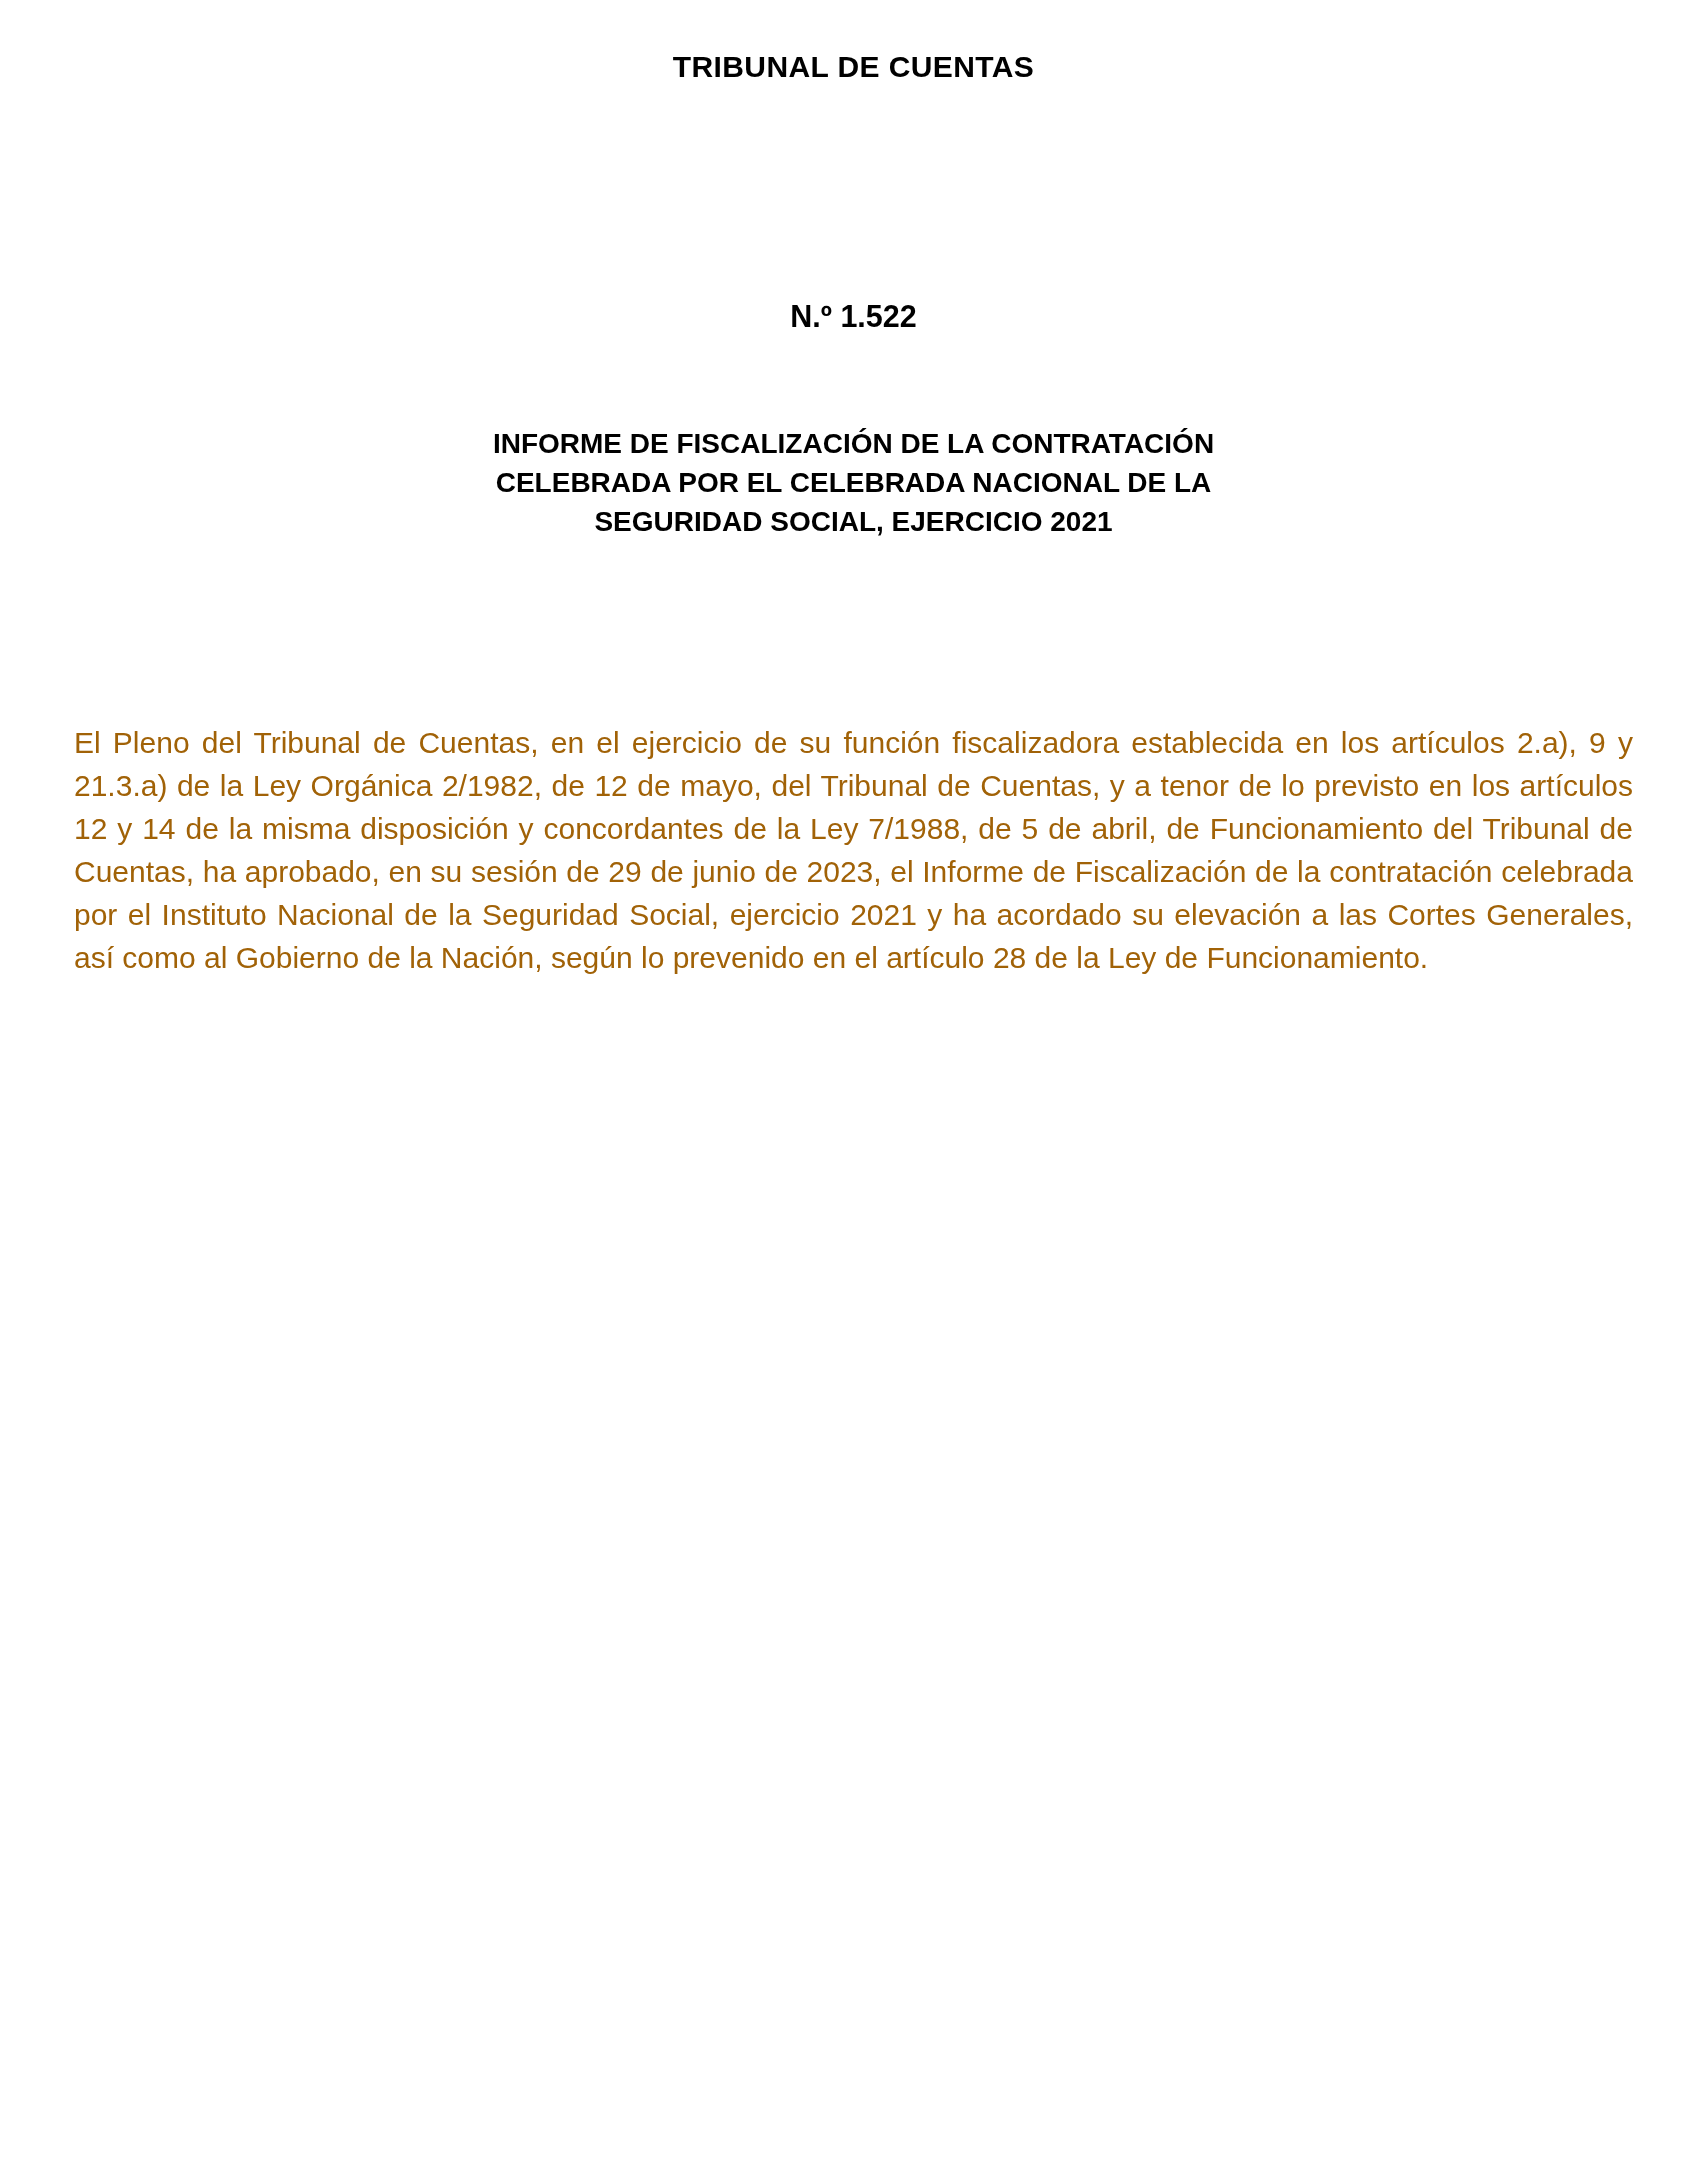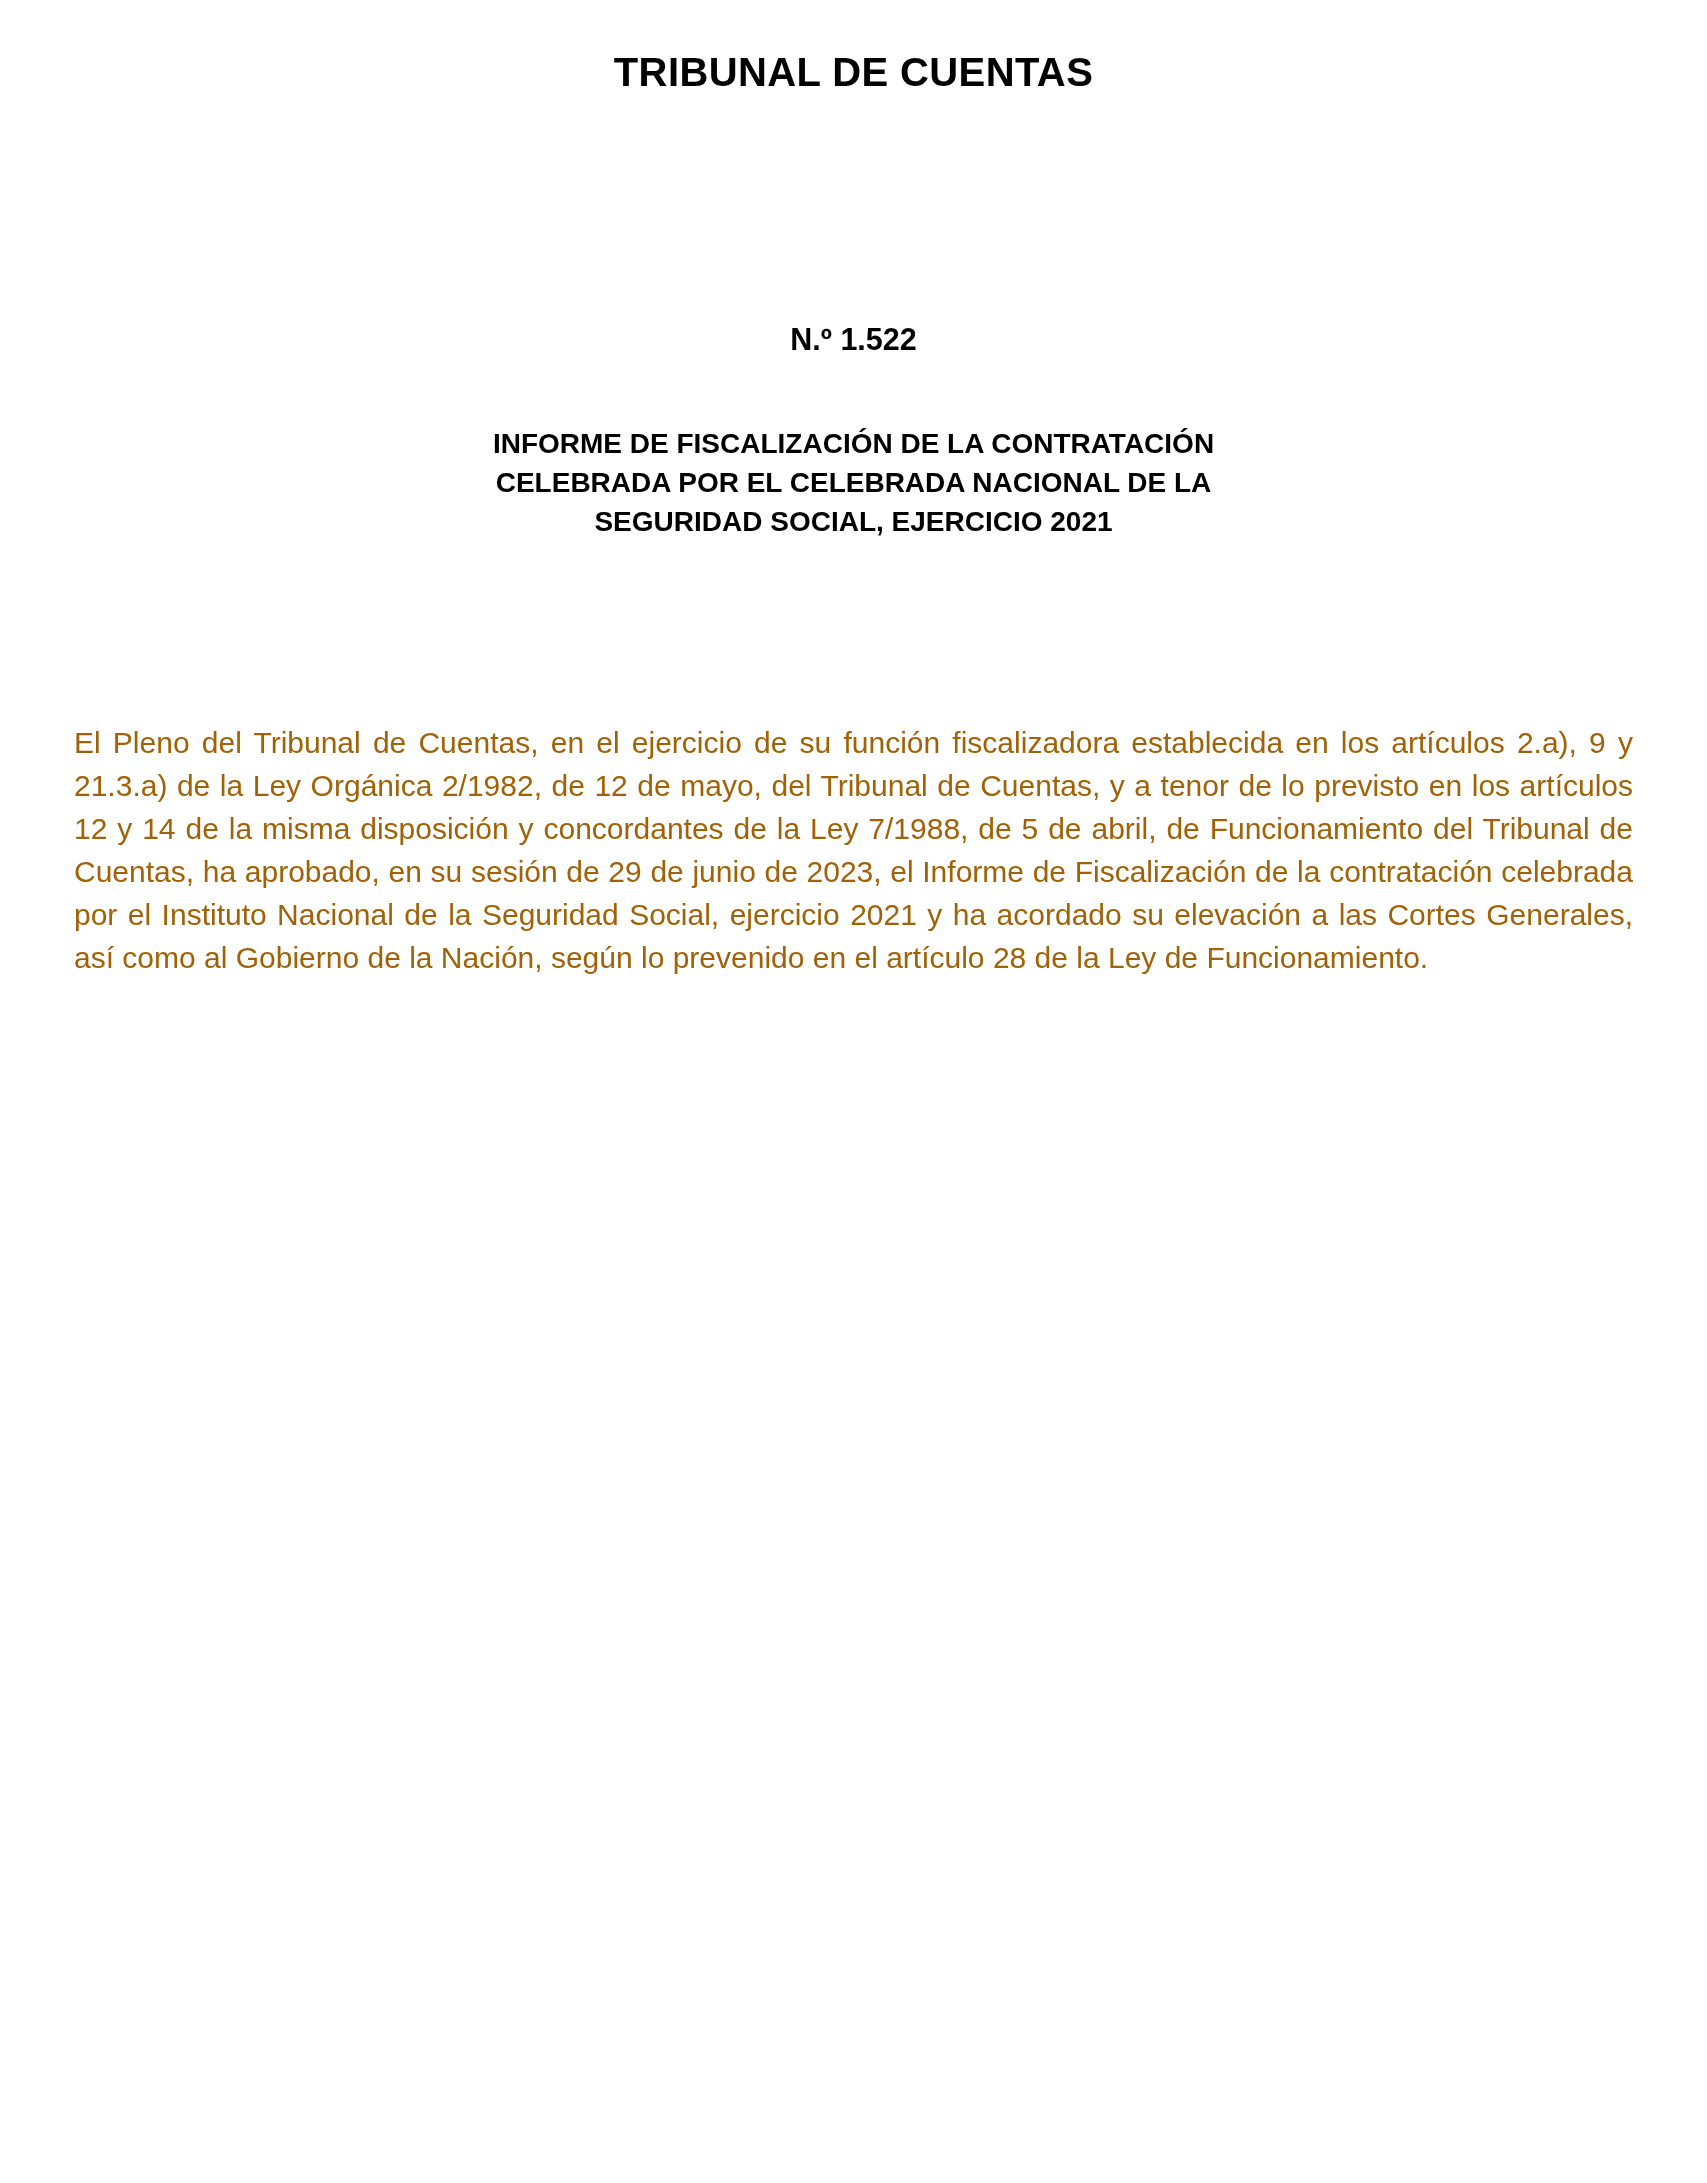--- a/index.html
+++ b/index.html
@@ -15,27 +15,27 @@
       color: #000000;
       font-family: "Liberation Sans", "DejaVu Sans", sans-serif;
       overflow: hidden;
     }
     .doc-header {
       position: absolute;
       top: 50px;
       left: 0;
       width: 100%;
       text-align: center;
-      font-size: 40px;
+      font-size: 30px;
       font-weight: bold;
       letter-spacing: 0.4px;
     }
     .report-number {
       position: absolute;
-      top: 322px;
+      top: 299px;
       left: 0;
       width: 100%;
       text-align: center;
       font-size: 30.5px;
       font-weight: bold;
     }
     .report-title {
       position: absolute;
       top: 424px;
       left: 0;

